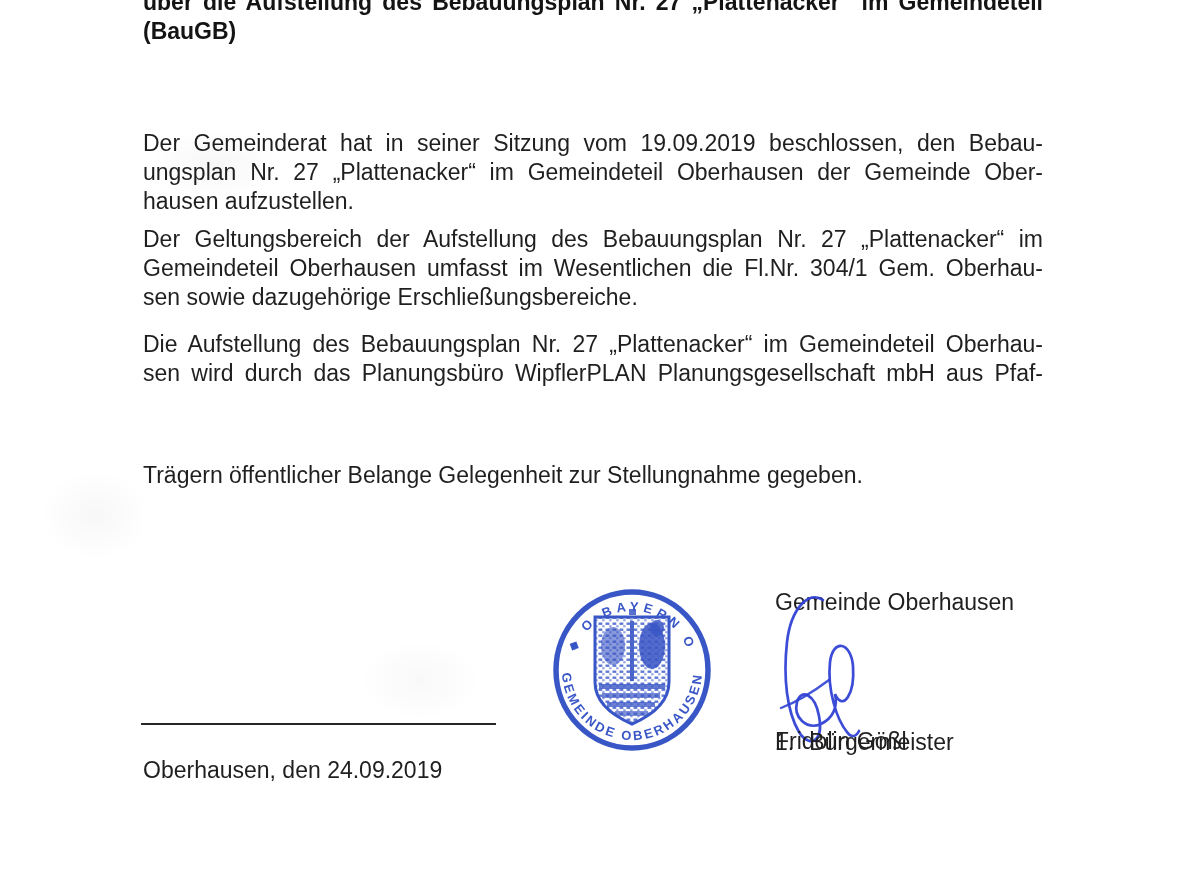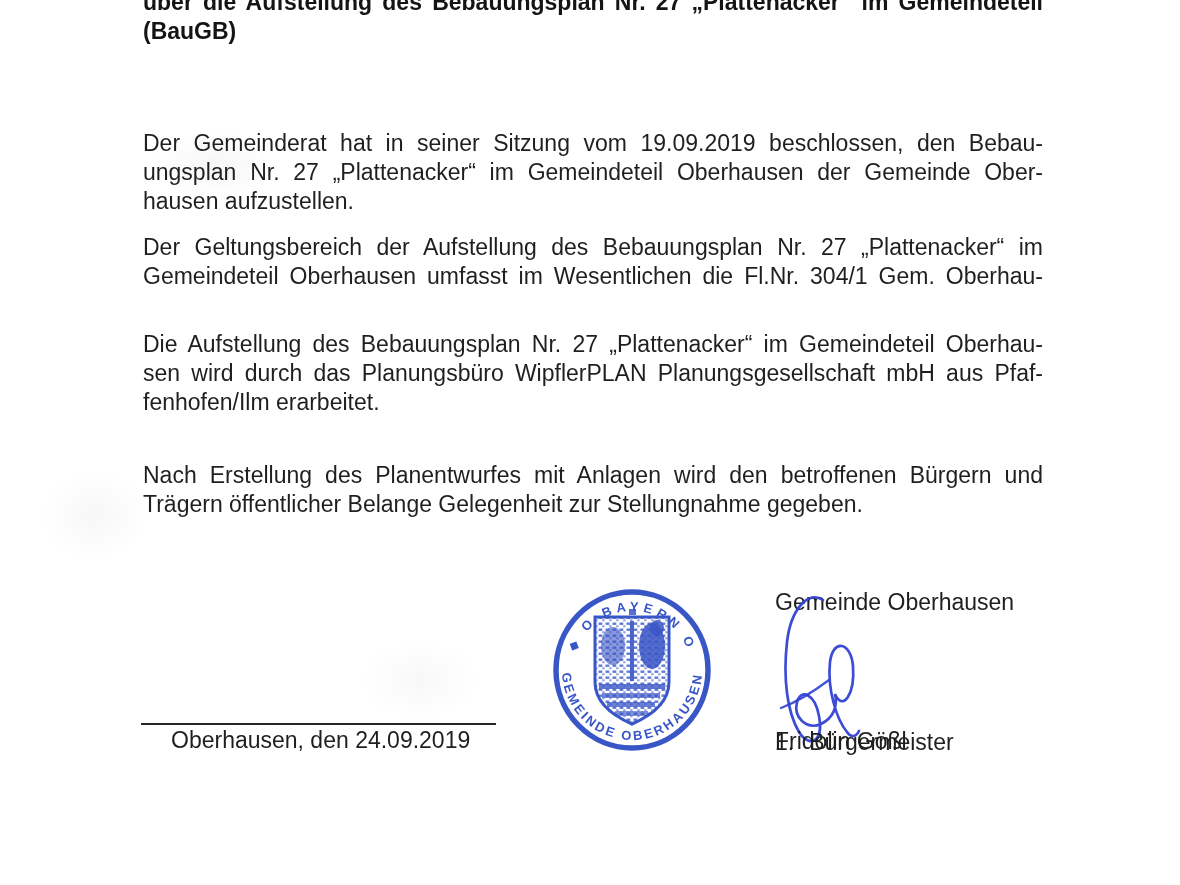--- a/index.html
+++ b/index.html
@@ -35,33 +35,32 @@
     <div class="jline">über die Aufstellung des Bebauungsplan Nr. 27 „Plattenacker“ im Gemeindeteil</div>
     <div class="lline">(BauGB)</div>
   </div>
 
   <div class="textblock" style="top:129px;">
     <div class="jline">Der Gemeinderat hat in seiner Sitzung vom 19.09.2019 beschlossen, den Bebau-</div>
     <div class="jline">ungsplan Nr. 27 „Plattenacker“ im Gemeindeteil Oberhausen der Gemeinde Ober-</div>
     <div class="lline">hausen aufzustellen.</div>
   </div>
 
-  <div class="textblock" style="top:233px;">
+  <div class="textblock" style="top:225px;">
     <div class="jline">Der Geltungsbereich der Aufstellung des Bebauungsplan Nr. 27 „Plattenacker“ im</div>
     <div class="jline">Gemeindeteil Oberhausen umfasst im Wesentlichen die Fl.Nr. 304/1 Gem. Oberhau-</div>
+    <div class="lline">sen sowie dazugehörige Erschließungsbereiche.</div>
   </div>
 
   <div class="textblock" style="top:330px;">
     <div class="jline">Die Aufstellung des Bebauungsplan Nr. 27 „Plattenacker“ im Gemeindeteil Oberhau-</div>
     <div class="jline">sen wird durch das Planungsbüro WipflerPLAN Planungsgesellschaft mbH aus Pfaf-</div>
-    <div class="lline">fenhofen/Ilm erarbeitet.</div>
   </div>
 
   <div class="textblock" style="top:461px;">
-    <div class="jline">Nach Erstellung des Planentwurfes mit Anlagen wird den betroffenen Bürgern und</div>
     <div class="lline">Trägern öffentlicher Belange Gelegenheit zur Stellungnahme gegeben.</div>
   </div>
 
   <svg class="abs" style="left:549px; top:586px; opacity:0.93;" width="166" height="168" viewBox="0 0 166 168">
     <defs>
       <pattern id="mottle" width="7" height="6" patternUnits="userSpaceOnUse">
         <rect width="7" height="6" fill="#ffffff"></rect>
         <rect x="0.5" y="0.5" width="3.8" height="2.4" fill="#2b4ac2" opacity="0.8"></rect>
         <rect x="4.2" y="3.2" width="2.4" height="2.1" fill="#2b4ac2" opacity="0.55"></rect>
       </pattern>
@@ -98,15 +97,15 @@
     <path d="M 60,6 C 46,-4 28,14 24,48 C 20,84 24,118 36,138 C 46,154 61,149 56,122 C 52,100 38,94 34,108 C 30,124 44,136 58,130 C 70,124 75,113 72,100 C 80,118 92,100 90,72 C 88,48 70,44 67,68 C 64,96 74,126 84,138 C 88,144 93,143 96,137" fill="none" stroke="#3142d4" stroke-width="2.7" stroke-linecap="round" opacity="0.95"></path>
     <path d="M 18,114 C 34,108 50,98 66,86" fill="none" stroke="#3142d4" stroke-width="2.4" stroke-linecap="round" opacity="0.9"></path>
   </svg>
 
   <div class="sig-label" style="left:775px; top:727px;">Fridolin Gößl</div>
   <div class="sig-label" style="left:775px; top:728px;">
     <span>1.</span><span class="title-gap"></span><span>Bürgermeister</span>
   </div>
 
   <div class="rule" style="left:141px; top:723px; width:355px;"></div>
-  <div class="sig-label" style="left:143px; top:726px;margin-left:28px;">Oberhausen, den 24.09.2019</div>
+  <div class="sig-label" style="left:143px; top:756px;">Oberhausen, den 24.09.2019</div>
 
 </div>
 
 </body></html>

